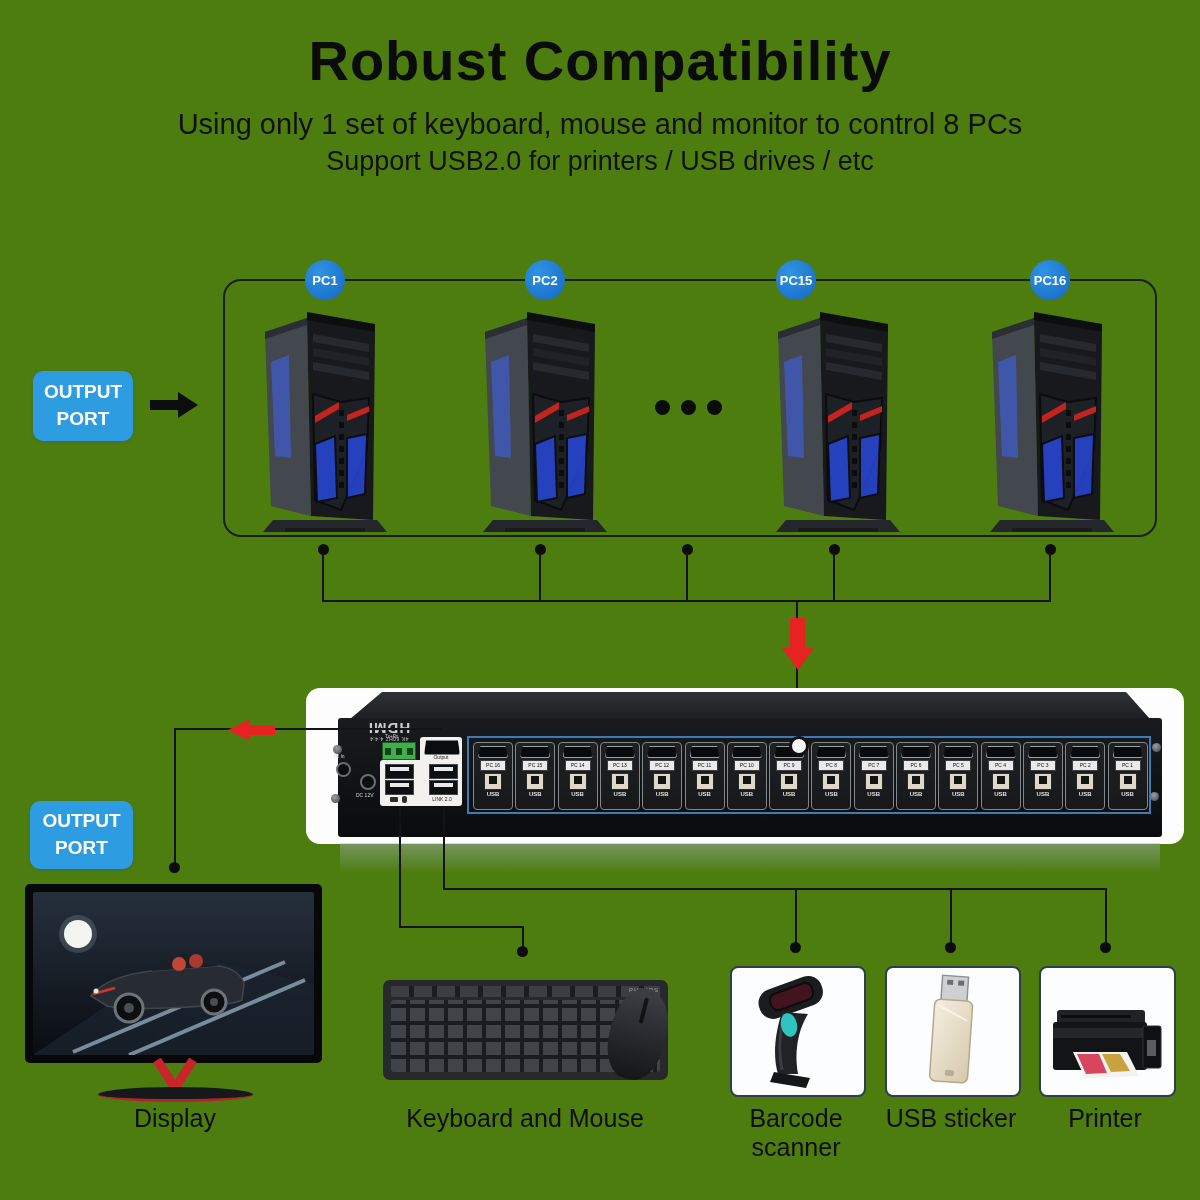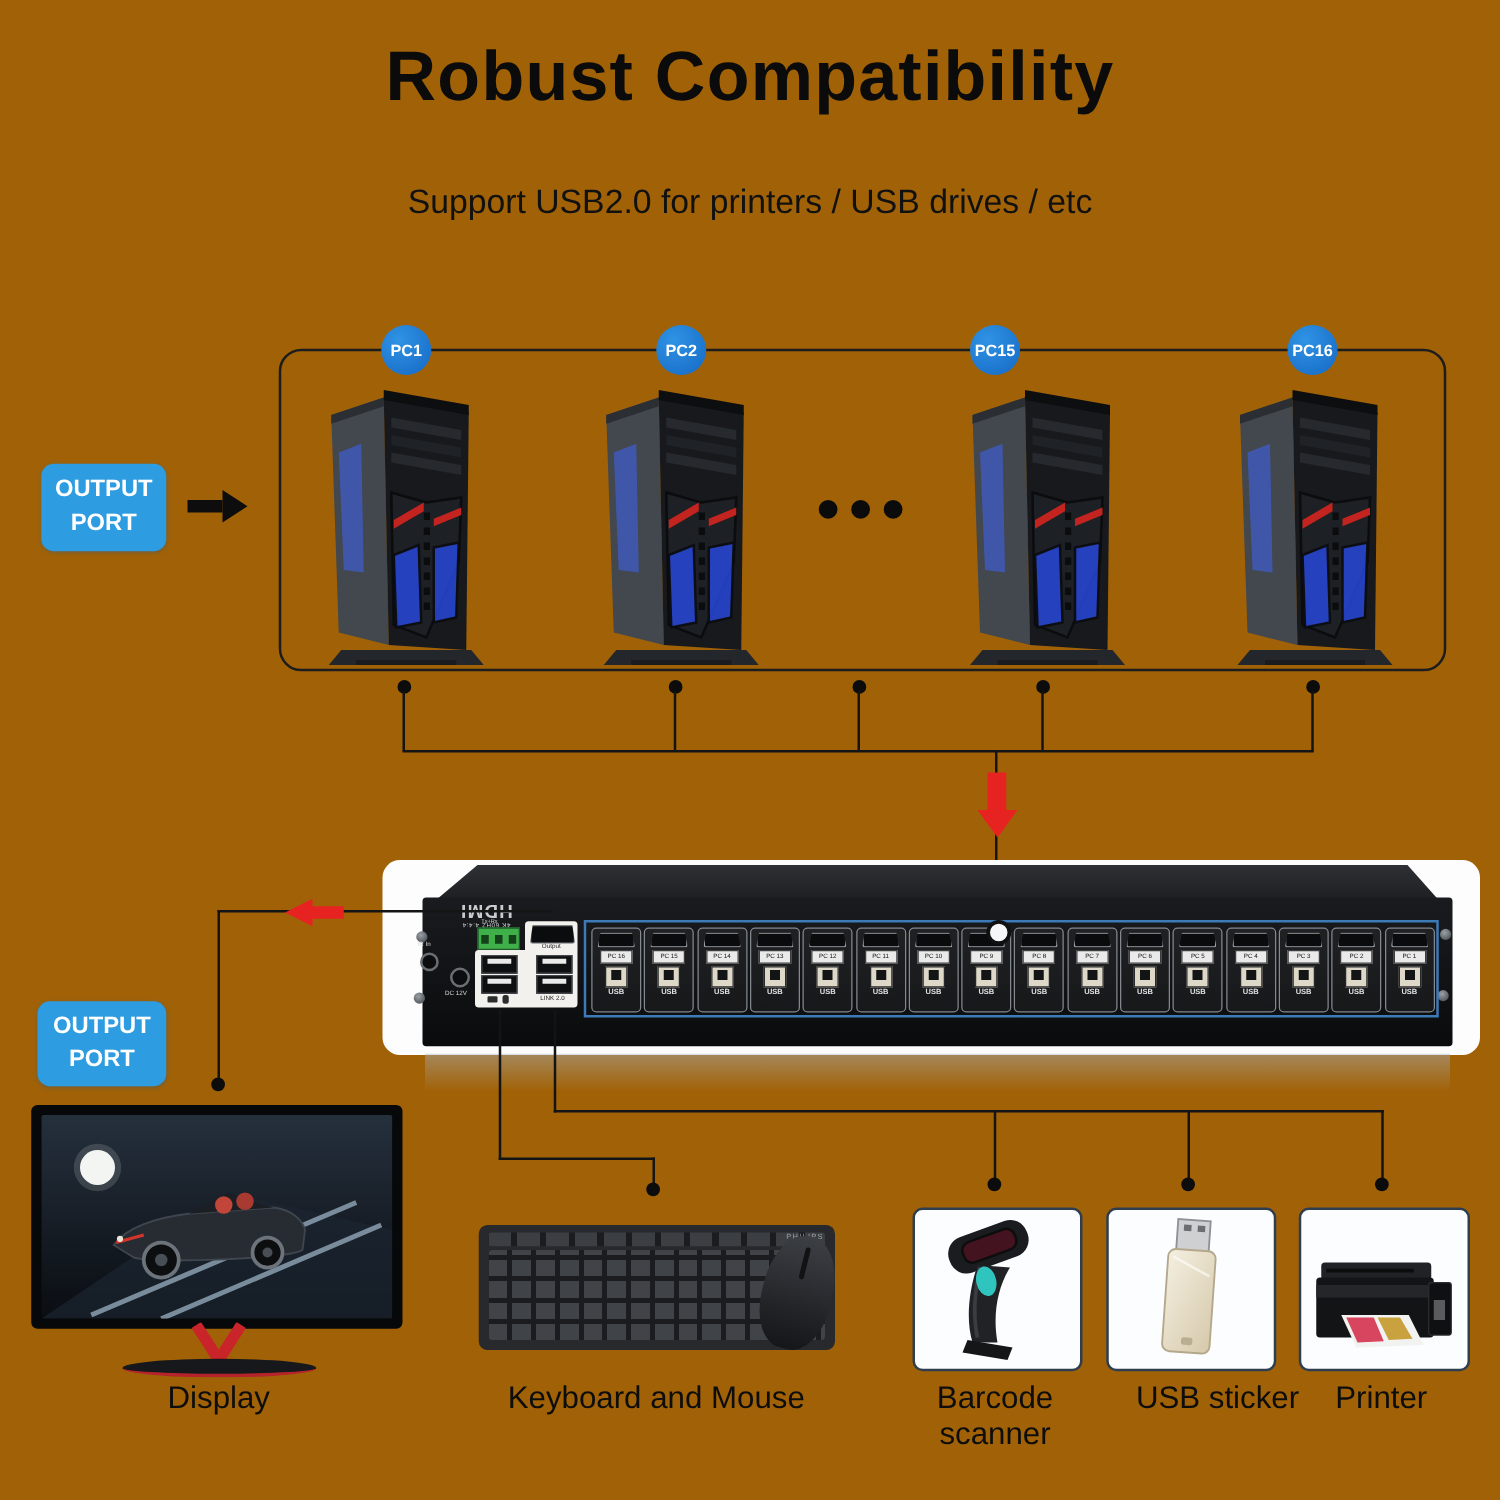--- a/index.html
+++ b/index.html
@@ -1,17 +1,17 @@
 <!DOCTYPE html>
 <html><head>
 <meta charset="utf-8">
 <style>
   html,body{margin:0;padding:0;}
   body{font-family:"Liberation Sans","DejaVu Sans",sans-serif;}
-  #canvas{position:relative;width:1200px;height:1200px;background:#a16207;overflow:hidden;}
+  #canvas{position:relative;width:1200px;height:1200px;background:#4d7c0f;overflow:hidden;}
   .abs{position:absolute;}
   .line{position:absolute;background:#141414;}
   .cdot{position:absolute;width:11px;height:11px;border-radius:50%;background:#0c0c0c;}
   .ctext{color:#111;}
 
   
   .title{left:0;top:28px;width:1200px;text-align:center;font-size:56px;font-weight:700;color:#0b0b0b;letter-spacing:1px;}
   .sub1{left:0;top:108px;width:1200px;text-align:center;font-size:29px;color:#111;}
   .sub2{left:0;top:146px;width:1200px;text-align:center;font-size:27px;color:#111;}
 
@@ -78,20 +78,21 @@
 
   
   .dlabel{font-size:25px;color:#0d0d0d;text-align:center;line-height:1.15;}
 </style>
 </head>
 <body>
 
 <div id="canvas">
 
   <div class="abs title ctext">Robust Compatibility</div>
+  <div class="abs sub1 ctext">Using only 1 set of keyboard, mouse and monitor to control 8 PCs</div>
   <div class="abs sub2 ctext">Support USB2.0 for printers / USB drives / etc</div>
 
   <div class="abs pc-frame"></div>
 
   <div id="towers" class="abs" style="left:0;top:0;">
       <div style="position: absolute; left: 255px; top: 298px;">
     <svg width="140" height="240" viewBox="0 0 140 240">
       <polygon points="18,222 122,222 132,234 8,234" fill="#23262b"></polygon>
       <rect x="30" y="230" width="80" height="4" fill="#191b1e"></rect>
       <polygon points="10,34 52,20 56,218 16,208" fill="#43474e"></polygon>
@@ -513,16 +514,16 @@
       <polygon points="36,86 58,86 66,105 45,106" fill="#d8455e"></polygon>
       <polygon points="61,86 79,86 89,103 70,104" fill="#c9a23f"></polygon>
       <rect x="102" y="58" width="18" height="42" rx="2" fill="#0e1012" stroke="#2c2e31"></rect>
       <rect x="106" y="72" width="9" height="16" fill="#e8e8e8" opacity="0.35"></rect>
     </svg>
   </div>
 
   <div class="abs dlabel" style="left:95px;top:1104px;width:160px;">Display</div>
   <div class="abs dlabel" style="left:380px;top:1104px;width:290px;">Keyboard and Mouse</div>
   <div class="abs dlabel" style="left:741px;top:1104px;width:110px;">Barcode scanner</div>
-  <div class="abs dlabel" style="left:904px;top:1104px;width:140px;">USB sticker</div>
+  <div class="abs dlabel" style="left:881px;top:1104px;width:140px;">USB sticker</div>
   <div class="abs dlabel" style="left:1045px;top:1104px;width:120px;text-align:center;">Printer</div>
 
 </div>
 
 </body></html>

